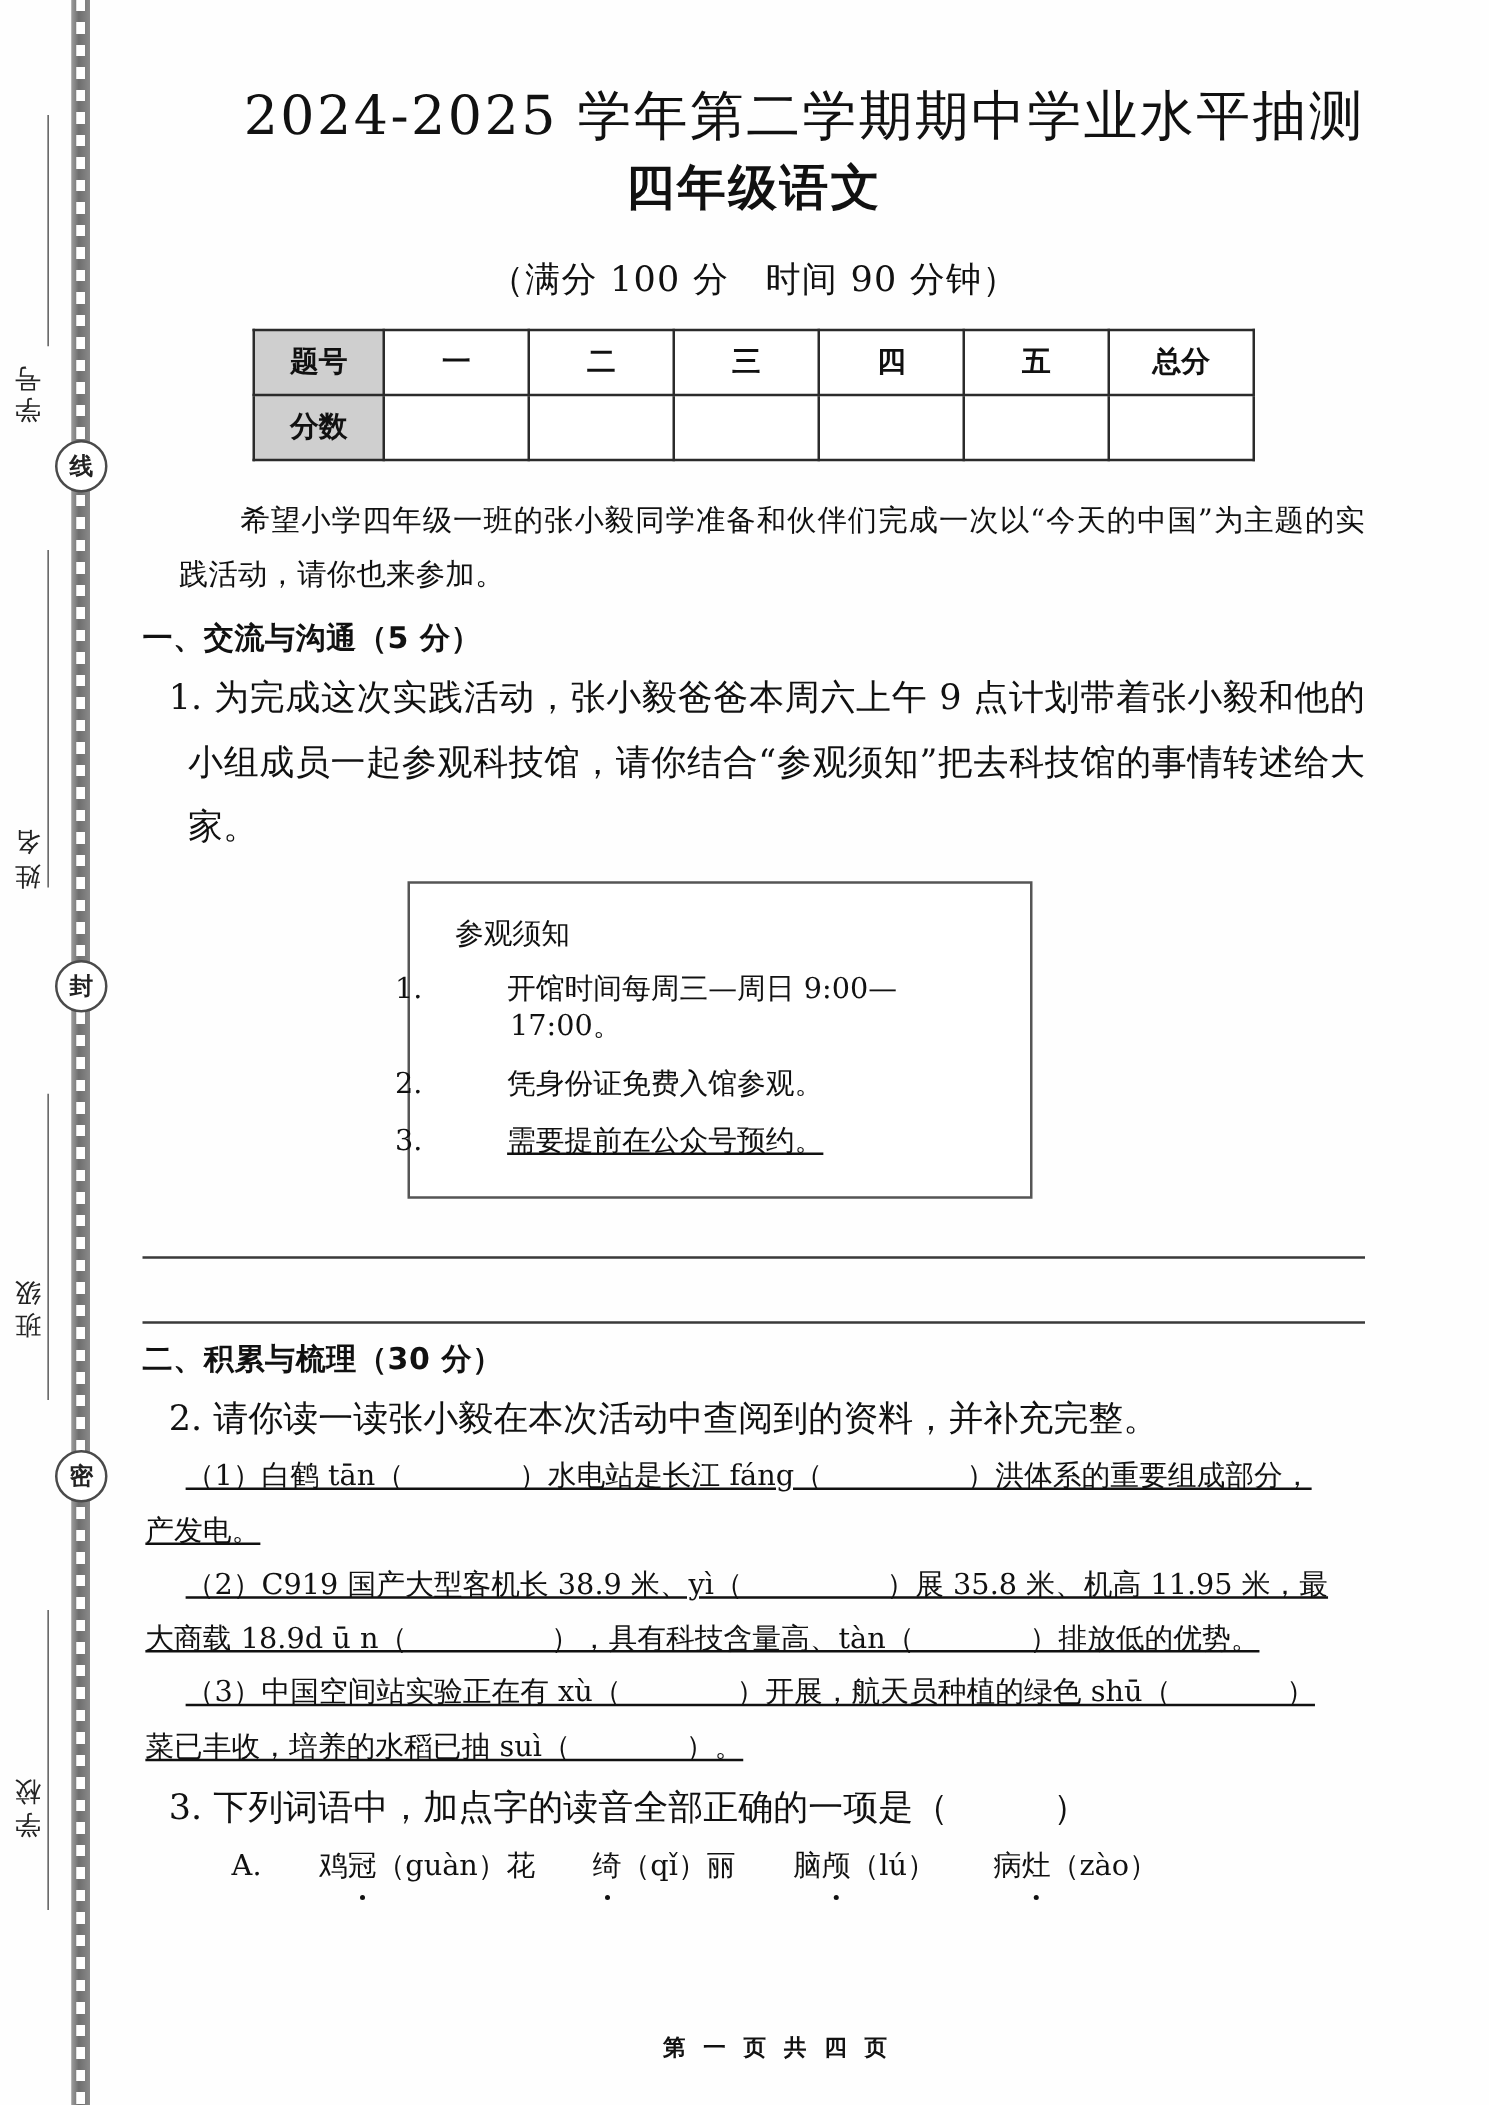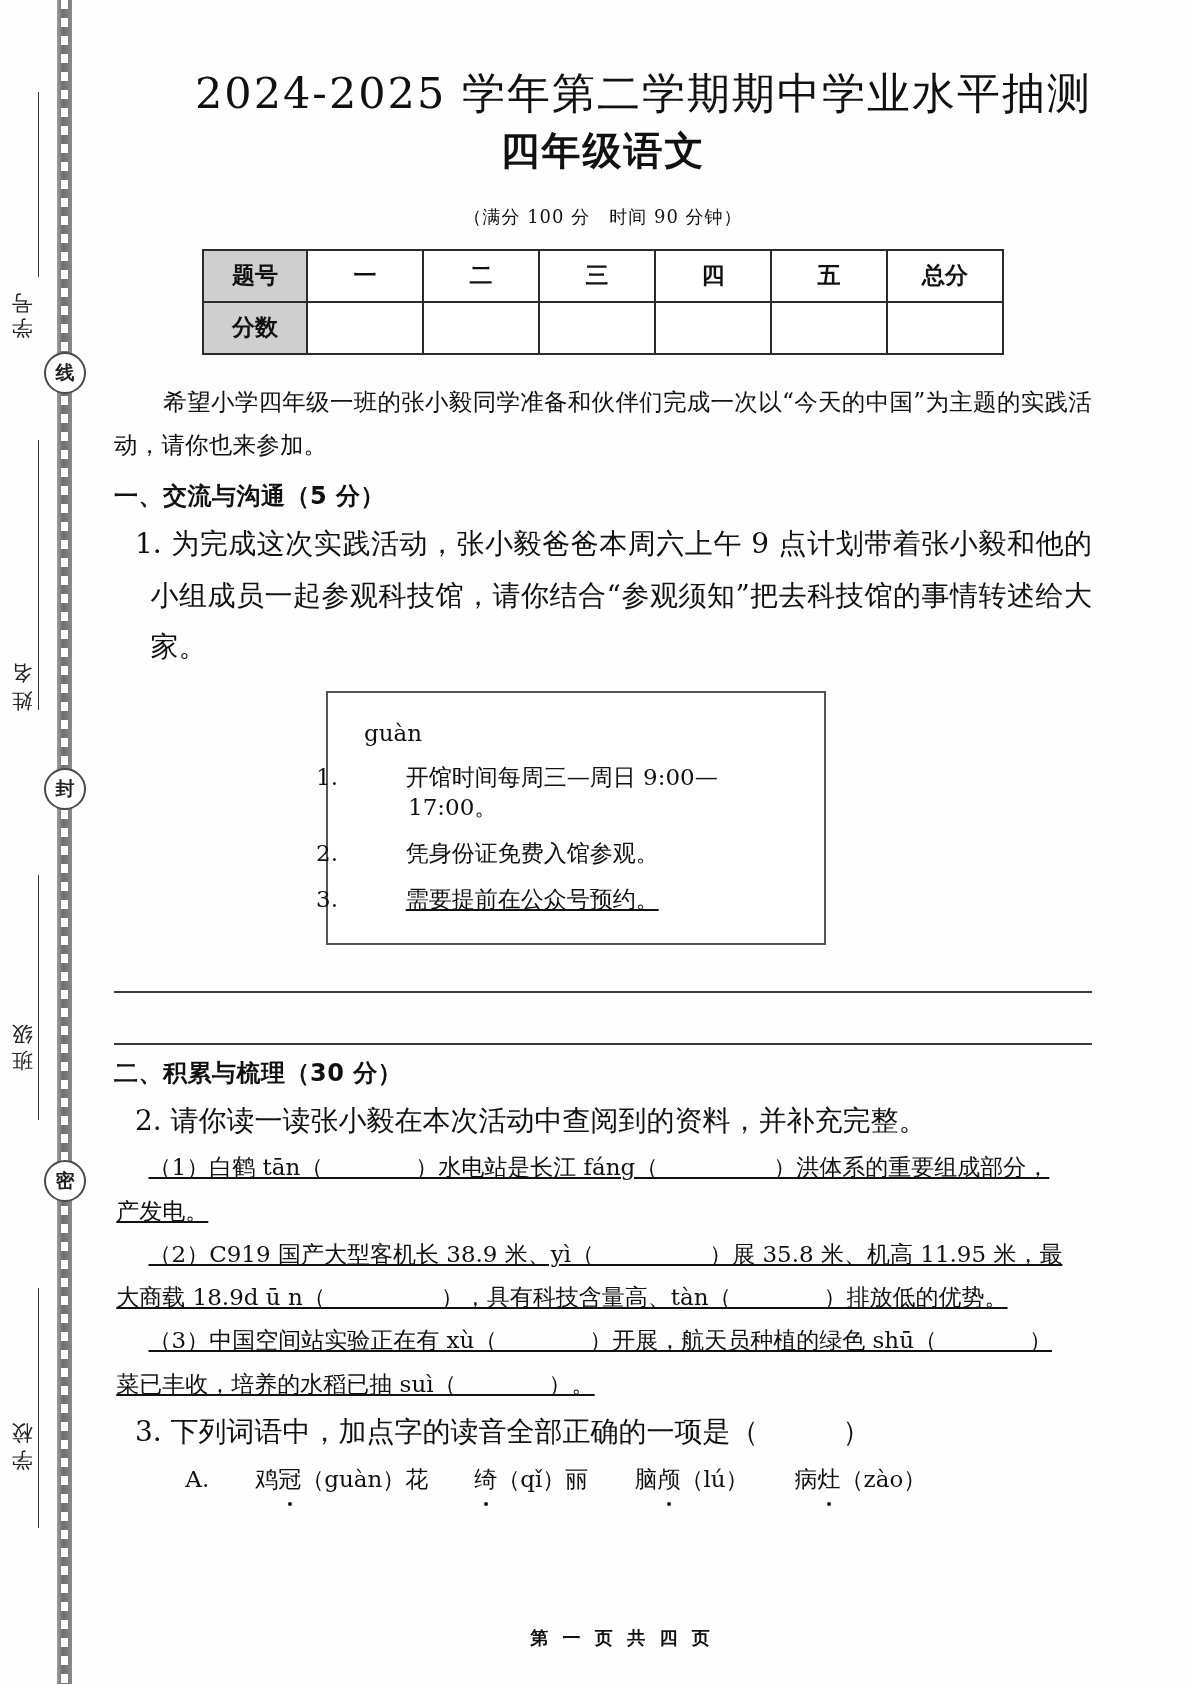--- a/index.html
+++ b/index.html
@@ -100,21 +100,21 @@
     text-align: center;
     font-size: 39px;
     font-weight: bold;
     letter-spacing: 2px;
     font-family: Liberation Sans, sans-serif;
     margin: 0 0 29px 0;
     line-height: 1.25;
   }
   .title-meta {
     text-align: center;
-    font-size: 18px;
+    font-size: 28px;
     margin: 14px 0 20px 0;
     letter-spacing: 1px;
   }
 
   
   .score-table-wrap {
     display: flex;
     justify-content: center;
     margin: 0 0 26px 0;
   }
@@ -139,21 +139,21 @@
   table.score-table td.cell { background: #ffffff; }
 
   
   .para {
     font-size: 23.5px;
     line-height: 1.85;
     text-align: justify;
     margin: 0 0 4px 0;
     letter-spacing: 0.2px;
   }
-  .para.indent { text-indent: 2.1em; }
+  .para.indent { text-indent: 2.1em; margin-left: 29px; }
 
   .sec-head {
     font-size: 24px;
     font-weight: bold;
     font-family: "DejaVu Sans", "Liberation Sans", sans-serif;
     margin: 12px 0 6px 0;
     letter-spacing: 0.5px;
   }
   .q-line {
     font-size: 28px;
@@ -301,21 +301,21 @@
         </tbody>
       </table>
     </div>
 
     <p class="para indent">希望小学四年级一班的张小毅同学准备和伙伴们完成一次以“今天的中国”为主题的实践活动，请你也来参加。</p>
 
     <div class="sec-head">一、交流与沟通（5 分）</div>
     <p class="q-line hang">1. 为完成这次实践活动，张小毅爸爸本周六上午 9 点计划带着张小毅和他的小组成员一起参观科技馆，请你结合“参观须知”把去科技馆的事情转述给大家。</p>
 
     <div class="notice-box">
-      <div class="notice-title">guàn</div>
+      <div class="notice-title">参观须知</div>
       <div class="notice-item">
         <span class="notice-num">1.</span><span>开馆时间每周三—周日 9:00—17:00。</span>
       </div>
       <div class="notice-item">
         <span class="notice-num">2.</span><span>凭身份证免费入馆参观。</span>
       </div>
       <div class="notice-item">
         <span class="notice-num">3.</span><span>需要提前在公众号预约。</span>
       </div>
     </div>

